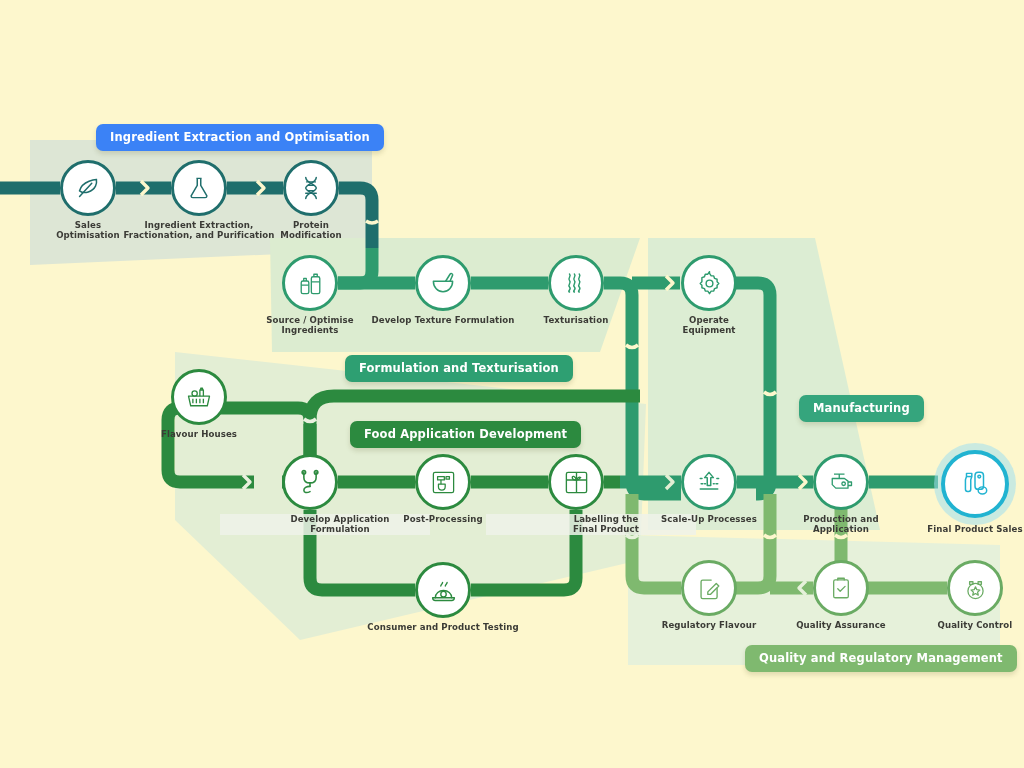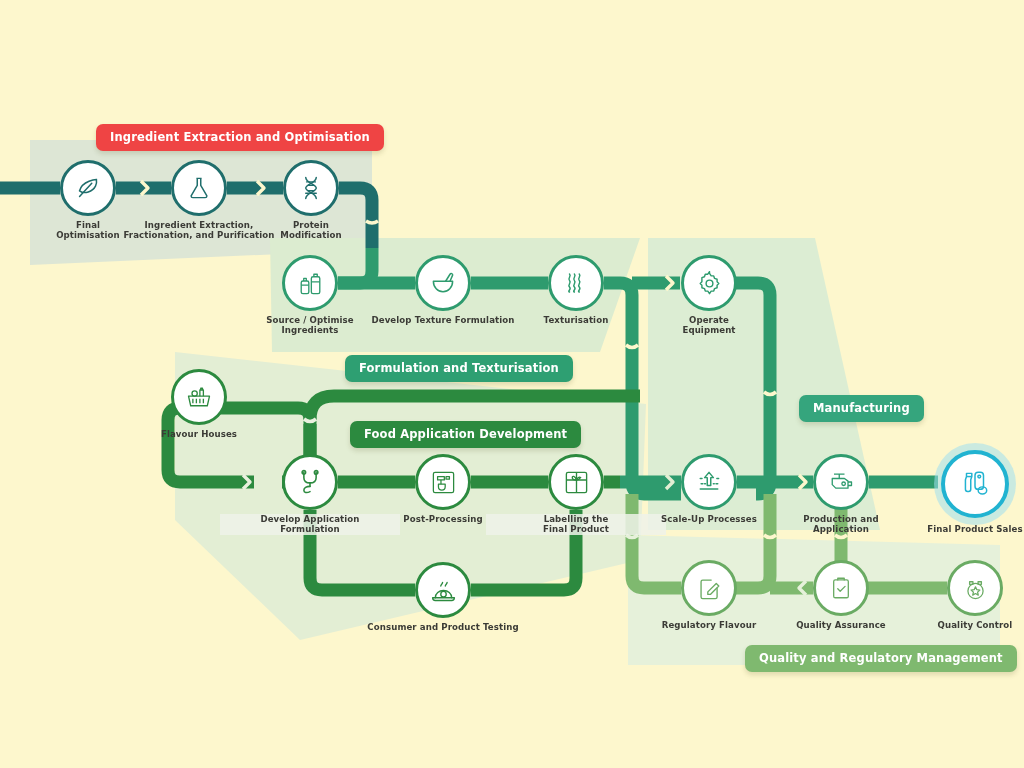--- a/index.html
+++ b/index.html
@@ -28,28 +28,28 @@
     box-shadow:0 0 0 7px rgba(160,224,240,.55);
   }
   .node .disc svg{display:block;}
   .node .cap{
     position:absolute;left:-90px;width:180px;text-align:center;
     font-size:8.6px;font-weight:bold;line-height:1.22;color:#3b3b36;
     letter-spacing:.1px;
   }
   .node.teal .cap,.node.green .cap,.node.forest .cap,.node.sage .cap{top:32px;}
   .node.final .cap{top:40px;}
-  .cap.hl{background:rgba(238,242,233,.85);}
+  .cap.hl{background:rgba(238,242,233,.85);padding-left:30px;}
 
   .pill{
     position:absolute;color:#fff;font-size:11.5px;font-weight:bold;
     padding:6px 14px 7px 14px;border-radius:7px;white-space:nowrap;
     box-shadow:0 3px 5px rgba(90,90,40,.18);letter-spacing:.15px;
   }
-  .pill.p-teal{background:#ef4444;}
+  .pill.p-teal{background:#3b82f6;}
   .pill.p-green{background:#2e9f72;}
   .pill.p-forest{background:#2c8a3f;}
   .pill.p-manu{background:#35a57d;}
   .pill.p-qual{background:#7fb96f;}
 </style>
 </head>
 <body>
 
 <div id="stage">
 
@@ -140,21 +140,21 @@
   </svg>
 
   <div class="node teal" style="left:88px;top:188px;">
     <div class="disc">
       <svg width="30" height="30" viewBox="0 0 32 32" fill="none" stroke="#1f6e6c" stroke-width="1.6" stroke-linecap="round">
         <path d="M25 7C25 7 10 8 7 19c5 4 14 1 17-5 1.6-3.2 1-7 1-7z"></path>
         <path d="M7 25L20 11"></path>
       </svg>
     </div>
     <div class="cap">
-      <span>Final</span><br>
+      <span>Sales</span><br>
       <span>Optimisation</span>
     </div>
   </div>
 
   <div class="node teal" style="left:199px;top:188px;">
     <div class="disc">
       <svg width="28" height="28" viewBox="0 0 32 32" fill="none" stroke="#1f6e6c" stroke-width="1.7" stroke-linejoin="round">
         <path d="M13 5h6M14 5v8L7 25a2 2 0 002 2h14a2 2 0 002-2l-7-12V5"></path>
       </svg>
     </div>

